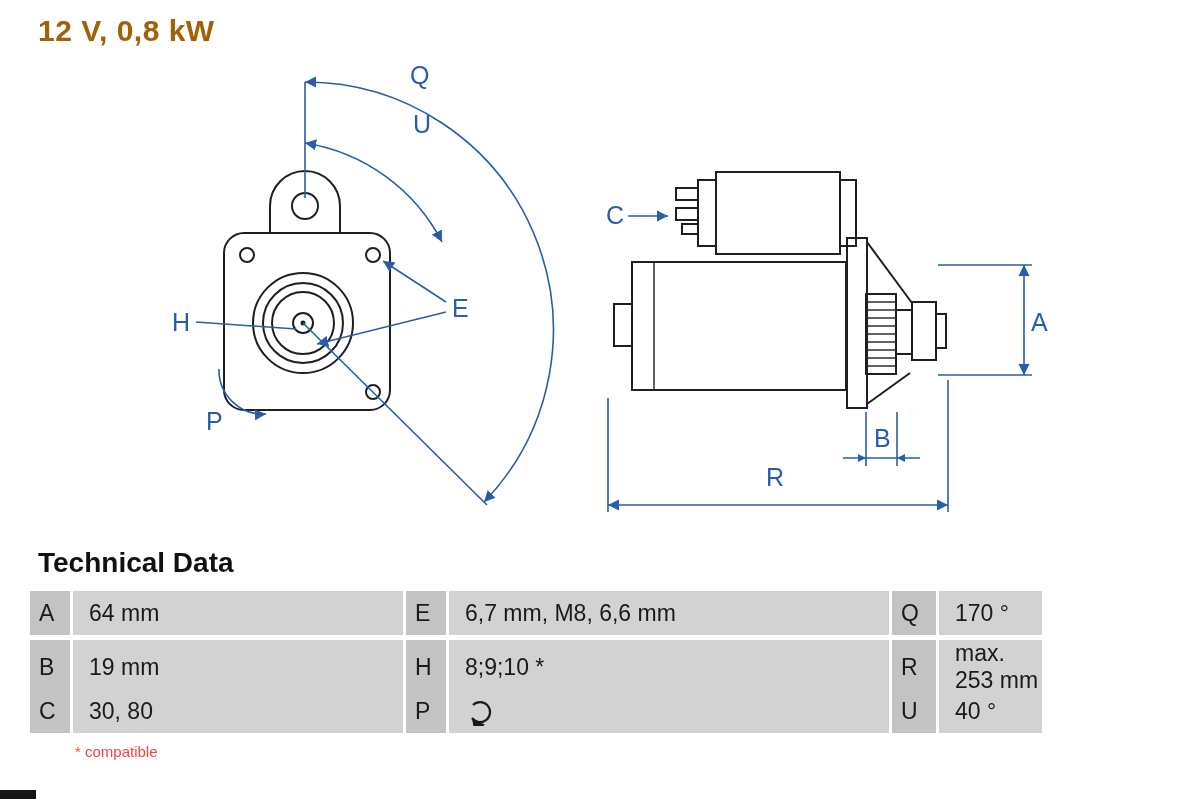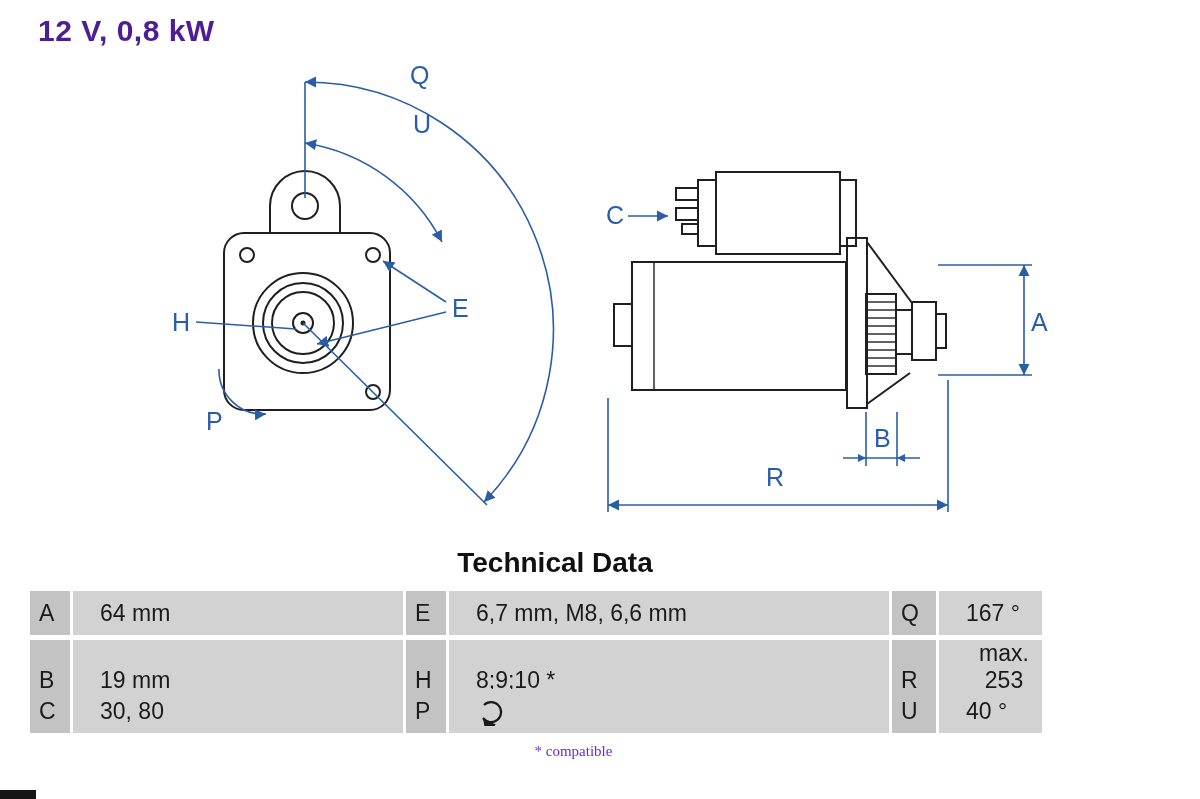--- a/index.html
+++ b/index.html
@@ -2,40 +2,40 @@
 <html><head>
 <meta charset="utf-8">
 <style>
   html,body{margin:0;padding:0;background:#fff;}
   .page{
     position:relative;width:1200px;height:799px;background:#ffffff;
     font-family:"Liberation Sans", sans-serif;color:#111;overflow:hidden;
   }
   .title{
     position:absolute;left:38px;top:14px;
-    font-size:30px;font-weight:bold;letter-spacing:.5px;color:#4c1d95;
+    font-size:30px;font-weight:bold;letter-spacing:.5px;color:#a16207;
   }
   svg.drawing{position:absolute;left:0;top:0;}
-  .tech{position:absolute;left:0;top:545px;width:1072px;text-align:center;}
+  .tech{position:absolute;left:0;top:545px;width:1072px;}
   .tech-heading{
     margin:2px 0 0 38px;font-size:28px;font-weight:bold;color:#111;
   }
   .tech-table{
     margin:12px 30px 0 30px;
     display:grid;row-gap:5px;background:#fff;
   }
   .tech-row{
     display:grid;
     grid-template-columns:40px 330px 40px 440px 44px 1fr;
     column-gap:3px;height:44px;background:#fff;
   }
   .cell{display:flex;align-items:center;font-size:23px;color:#1a1a1a;}
   .cell.key{background:#c3c3c3;padding-left:9px;}
-  .cell.val{background:#d2d2d2;padding-left:27px;}
-  .footnote{margin:10px 0 0 75px;font-size:15px;color:#6d28d9;font-family:Liberation Serif, serif;}
+  .cell.val{background:#d2d2d2;padding-left:16px;}
+  .footnote{margin:10px 0 0 75px;font-size:15px;color:#ef4444;}
   .bottom-mark{position:absolute;left:0;bottom:0;width:36px;height:9px;background:#151515;}
   
   .blk{stroke:#1f1f1f;fill:none;stroke-width:2;}
   .blk-thin{stroke:#1f1f1f;fill:none;stroke-width:1.4;}
   .dim{stroke:#2a5da8;fill:none;stroke-width:1.6;}
   .dim-label{fill:#2a5da8;font-family:"Liberation Sans",sans-serif;font-size:25px;}
 </style>
 </head>
 <body>
 
@@ -145,21 +145,21 @@
     <div class="tech-heading">Technical Data</div>
 
     <div class="tech-table">
 
       <div class="tech-row">
         <div class="cell key">A</div>
         <div class="cell val">64 mm</div>
         <div class="cell key">E</div>
         <div class="cell val">6,7 mm, M8, 6,6 mm</div>
         <div class="cell key">Q</div>
-        <div class="cell val">167 °</div>
+        <div class="cell val">170 °</div>
       </div>
 
       <div class="tech-row">
         <div class="cell key">B</div>
         <div class="cell val">19 mm</div>
         <div class="cell key">H</div>
         <div class="cell val">8;9;10 *</div>
         <div class="cell key">R</div>
         <div class="cell val">max. 253 mm</div>
       </div>

